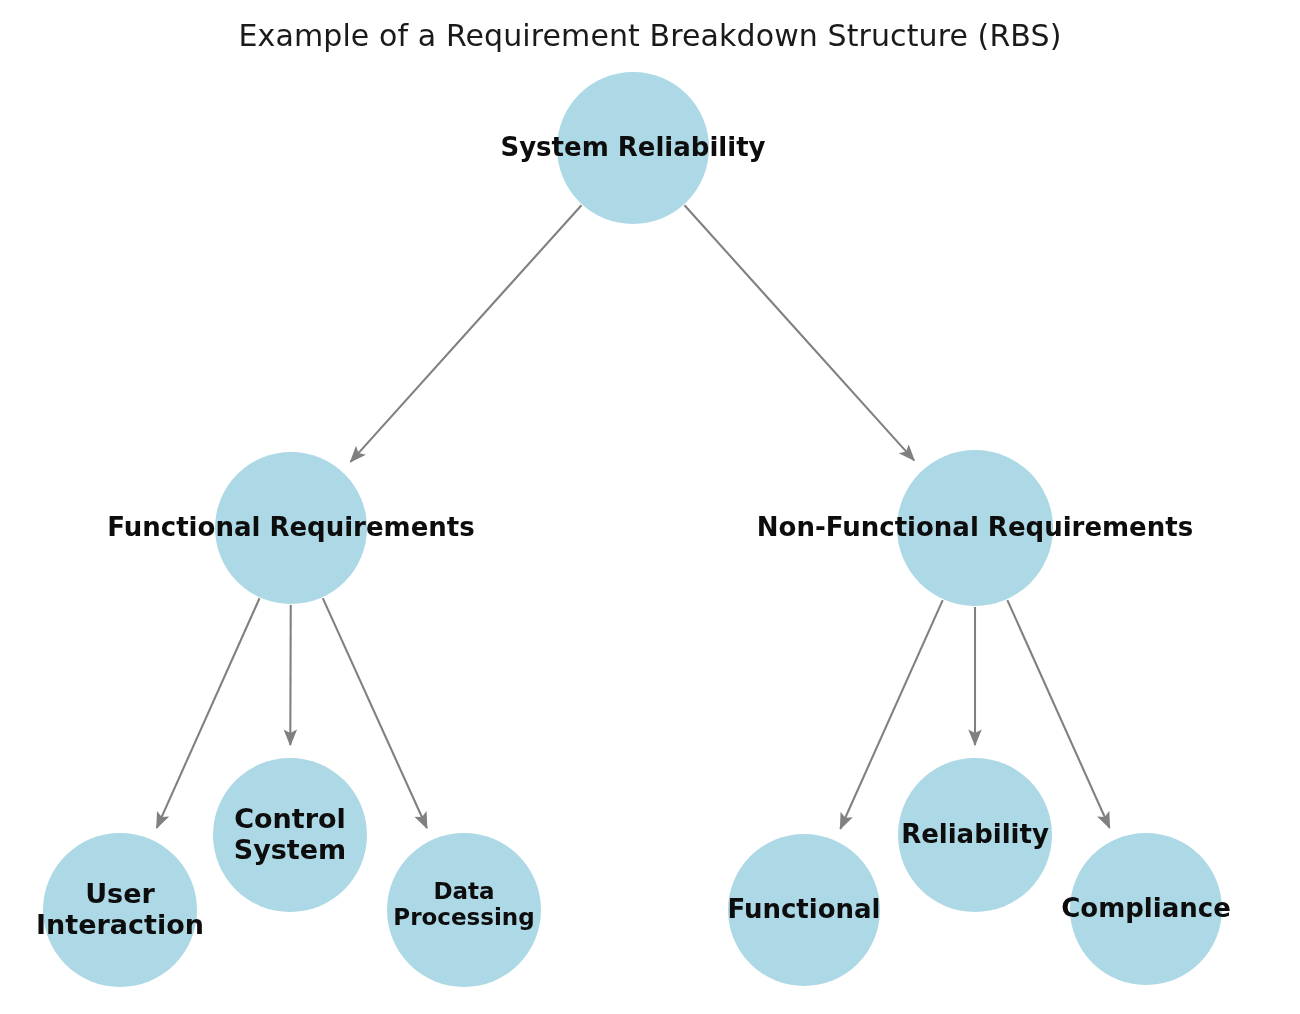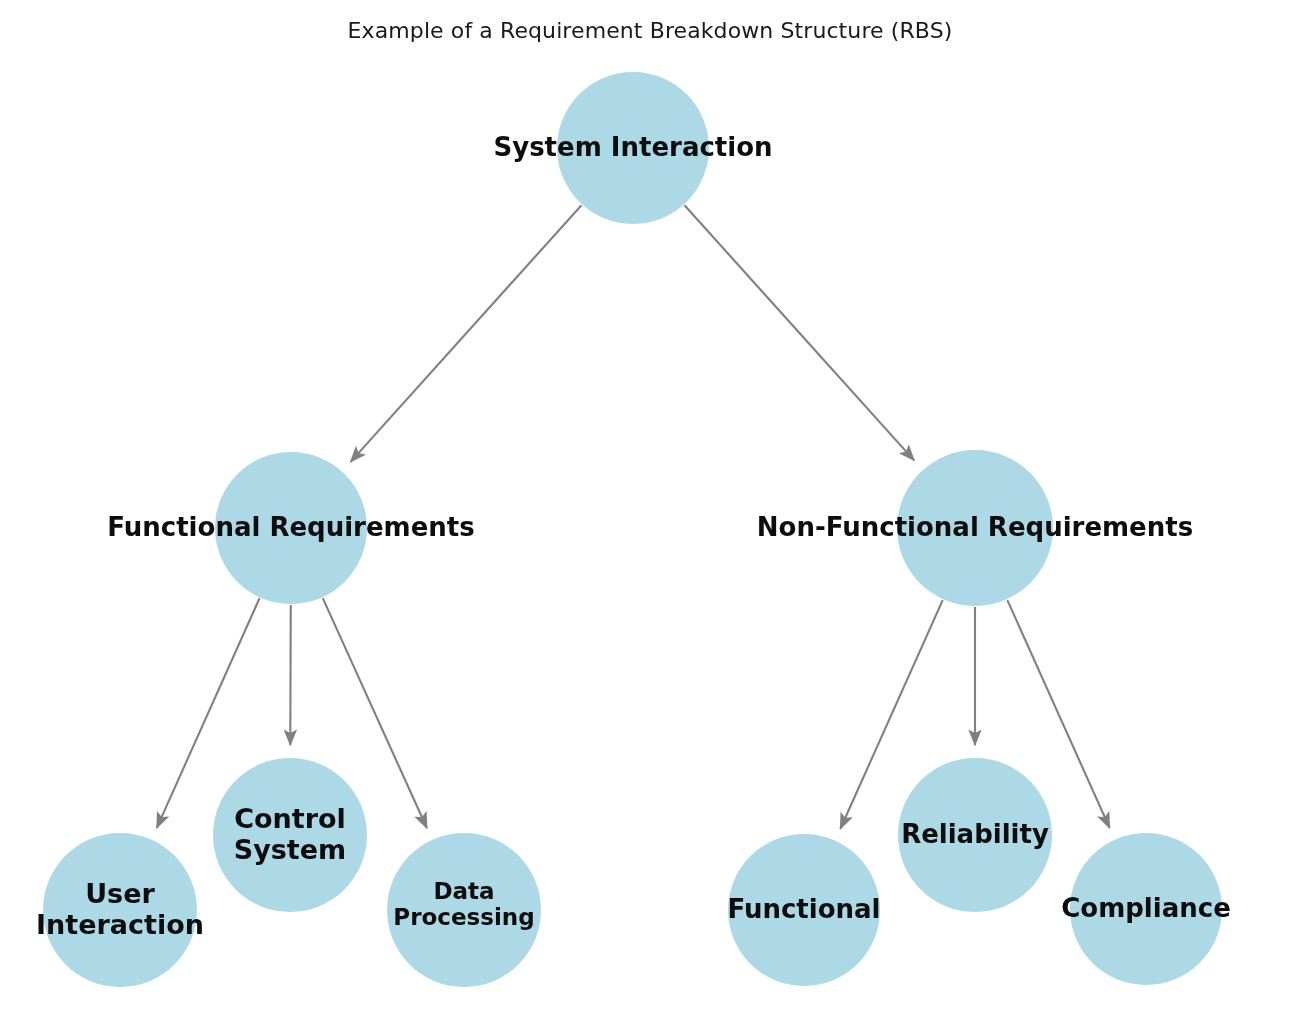--- a/index.html
+++ b/index.html
@@ -18,21 +18,21 @@
     background: #ffffff;
     overflow: hidden;
   }
   #title {
     position: absolute;
     left: 0;
     top: 18px;
     width: 1300px;
     text-align: center;
     font-family: "DejaVu Sans", sans-serif;
-    font-size: 22px;
+    font-size: 30px;
     font-weight: 400;
     color: #1a1a1a;
     letter-spacing: 0.1px;
     white-space: nowrap;
   }
   #edges {
     position: absolute;
     left: 0;
     top: 0;
     width: 1300px;
@@ -82,21 +82,21 @@
   <div id="nodes-layer">
       <div class="node" title="System Requirements" style="left: 557px; top: 72px; width: 152px; height: 152px; background: rgb(173, 216, 230);"></div>
       <div class="node" title="Functional Requirements" style="left: 215px; top: 452px; width: 152px; height: 152px; background: rgb(173, 216, 230);"></div>
       <div class="node" title="Non-Functional Requirements" style="left: 897px; top: 450px; width: 156px; height: 156px; background: rgb(173, 216, 230);"></div>
       <div class="node" title="User Interaction" style="left: 43px; top: 833px; width: 154px; height: 154px; background: rgb(173, 216, 230);"></div>
       <div class="node" title="Control System" style="left: 213px; top: 758px; width: 154px; height: 154px; background: rgb(173, 216, 230);"></div>
       <div class="node" title="Data Processing" style="left: 387px; top: 833px; width: 154px; height: 154px; background: rgb(173, 216, 230);"></div>
       <div class="node" title="Performance" style="left: 728px; top: 834px; width: 152px; height: 152px; background: rgb(173, 216, 230);"></div>
       <div class="node" title="Reliability" style="left: 898px; top: 758px; width: 154px; height: 154px; background: rgb(173, 216, 230);"></div>
       <div class="node" title="Compliance" style="left: 1070px; top: 833px; width: 152px; height: 152px; background: rgb(173, 216, 230);"></div>
-      <div class="node-label" style="font-size: 26px; color: rgb(13, 13, 13); width: 900px; left: 183px; top: 131.92px;">System Interaction</div>
+      <div class="node-label" style="font-size: 26px; color: rgb(13, 13, 13); width: 900px; left: 183px; top: 131.92px;">System Reliability</div>
       <div class="node-label" style="font-size: 26px; color: rgb(13, 13, 13); width: 900px; left: -159px; top: 511.92px;">Functional Requirements</div>
       <div class="node-label" style="font-size: 26px; color: rgb(13, 13, 13); width: 900px; left: 525px; top: 511.92px;">Non-Functional Requirements</div>
       <div class="node-label" style="font-size: 27px; color: rgb(13, 13, 13); width: 900px; left: -330px; top: 877.68px;">User
 Interaction</div>
       <div class="node-label" style="font-size: 27px; color: rgb(13, 13, 13); width: 900px; left: -160px; top: 802.68px;">Control
 System</div>
       <div class="node-label" style="font-size: 23px; color: rgb(13, 13, 13); width: 900px; left: 14px; top: 877.68px;">Data
 Processing</div>
       <div class="node-label" style="font-size: 26px; color: rgb(13, 13, 13); width: 900px; left: 354px; top: 893.92px;">Functional</div>
       <div class="node-label" style="font-size: 26px; color: rgb(13, 13, 13); width: 900px; left: 525px; top: 818.92px;">Reliability</div>

